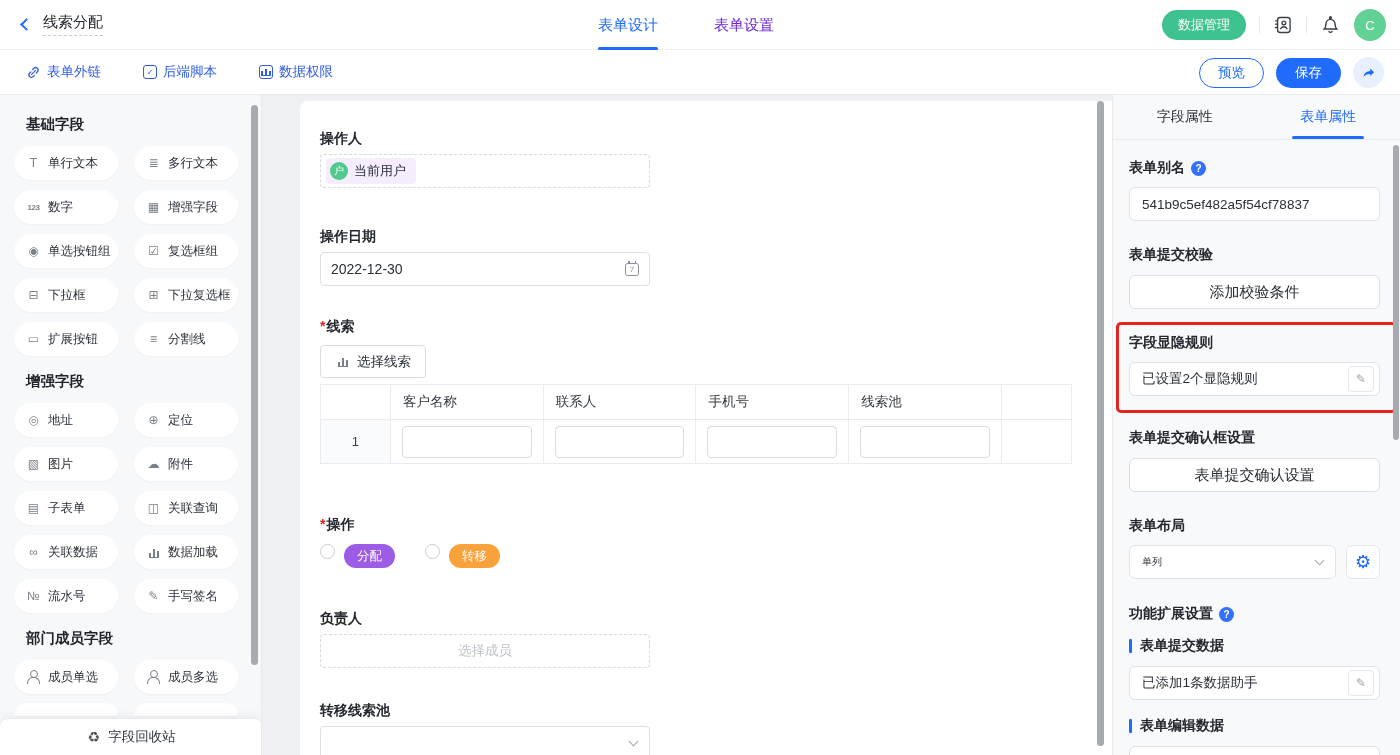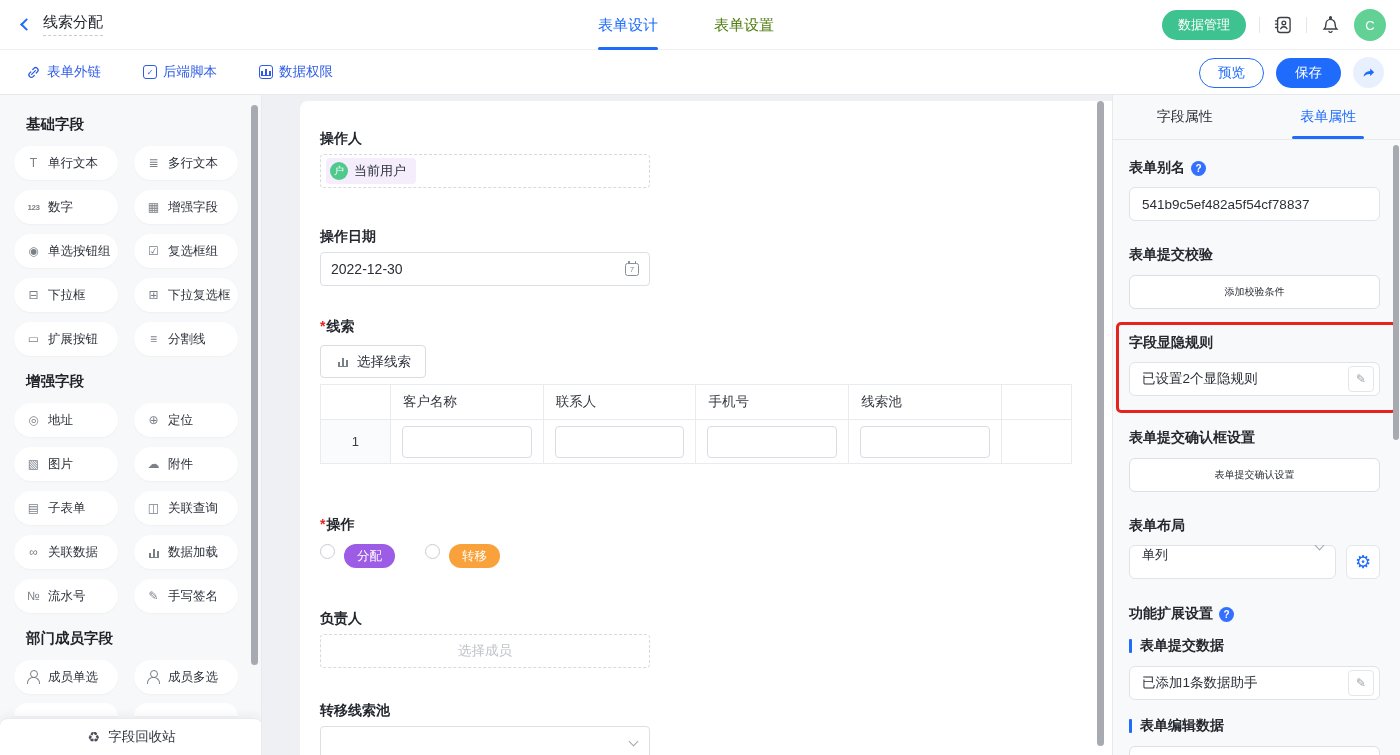--- a/index.html
+++ b/index.html
@@ -8,21 +8,21 @@
   #app { position:relative; width:1400px; height:755px; }
 
   
   #header { position:absolute; left:0; top:0; width:1400px; height:50px; background:#fff;
     border-bottom:1px solid #efeff1; display:flex; align-items:center; z-index:5; }
   .hdr-left { display:flex; align-items:center; padding-left:22px; gap:12px; }
   .chev-left { width:9px; height:9px; border-left:2.2px solid #1f6bfb; border-bottom:2.2px solid #1f6bfb;
     transform:rotate(45deg); display:inline-block; }
   .doc-title { font-size:15px; color:#23272e; border-bottom:1px dashed #c6cad0; padding-bottom:3px; }
   .hdr-tabs { position:absolute; left:598px; top:0; height:50px; display:flex; gap:56px; }
-  .hdr-tab { position:relative; height:50px; display:flex; align-items:center; font-size:15px; color:#4d7c0f; cursor:pointer; }
+  .hdr-tab { position:relative; height:50px; display:flex; align-items:center; font-size:15px; color:#6d28d9; cursor:pointer; }
   .hdr-tab.active { color:#1f6bfb; }
   .hdr-tab.active::after { content:""; position:absolute; left:0; right:0; bottom:0; height:3px; background:#1f6bfb; border-radius:2px; }
   .hdr-right { position:absolute; right:14px; top:0; height:50px; display:flex; align-items:center; gap:13px; }
   .btn-green { height:30px; padding:0 16px; border-radius:15px; background:#3ec28f; color:#fff;
     font-size:13px; display:flex; align-items:center; border:none; cursor:pointer; }
   .vdiv { width:1px; height:16px; background:#e4e6e9; }
   .hic { display:flex; align-items:center; justify-content:center; cursor:pointer; }
   .avatar { width:32px; height:32px; border-radius:50%; background:#62d195; color:#fff; font-size:13px;
     display:flex; align-items:center; justify-content:center; cursor:pointer; }
 
@@ -115,29 +115,29 @@
   .p-tab.active { color:#1f6bfb; }
   .p-tab.active::after { content:""; position:absolute; bottom:0; left:50%; margin-left:-36px; width:72px; height:3px;
     background:#1f6bfb; border-radius:2px; }
   .p-body { padding:0 20px 0 16px; }
   .p-label { font-size:14px; font-weight:600; color:#24282e; display:flex; align-items:center; gap:6px; }
   .help { width:15px; height:15px; border-radius:50%; background:#3370ff; color:#fff; font-size:10px; font-weight:700;
     display:inline-flex; align-items:center; justify-content:center; cursor:pointer; }
   .p-input { height:34px; border:1px solid #e0e3e8; border-radius:6px; background:#fff; width:100%;
     font-size:13.5px; color:#2a2f36; padding:0 12px; outline:none; }
   .p-btn { height:34px; width:100%; background:#fff; border:1px solid #dcdfe4; border-radius:6px;
-    font-size:10px; color:#2a2f36; display:flex; align-items:center; justify-content:center; cursor:pointer;text-align:right; }
+    font-size:15px; color:#2a2f36; display:flex; align-items:center; justify-content:center; cursor:pointer;text-align:right; }
   .p-field { height:34px; width:100%; background:#fff; border:1px solid #e0e3e8; border-radius:6px;
     display:flex; align-items:center; justify-content:space-between; padding:0 5px 0 12px; font-size:13.5px; color:#2a2f36; }
   .edit-btn { width:26px; height:26px; border:1px solid #e3e6ea; border-radius:4px; background:#fff;
     display:flex; align-items:center; justify-content:center; font-size:12px; color:#9aa0a8; cursor:pointer; }
   .red-box { border:3px solid #e5251d; border-radius:5px; margin:13px -17px 0 -13px; padding:9px 14px 14px 10px; }
   .layout-row { display:flex; gap:10px; margin-top:10px; }
   .p-sel { flex:1; height:34px; background:#fff; border:1px solid #e0e3e8; border-radius:6px;
-    display:flex; align-items:flex-start; justify-content:space-between; padding:0 12px; font-size:13px; color:#2a2f36; cursor:pointer; }
+    display:flex; align-items:center; justify-content:space-between; padding:0 12px; font-size:10px; color:#2a2f36; cursor:pointer; }
   .gear-btn { width:34px; height:34px; background:#fff; border:1px solid #e3e6ea; border-radius:6px;
     display:flex; align-items:center; justify-content:center; color:#1f6bfb; font-size:18px; cursor:pointer; }
   .sub-label { display:flex; align-items:center; gap:8px; font-size:14px; font-weight:600; color:#24282e; }
   .blue-bar { width:3px; height:14px; background:#1f6bfb; border-radius:1px; }
 
   
   .sb { position:absolute; background:#a7aab0; border-radius:4px; z-index:8; }
 </style>
 </head>
 <body>

